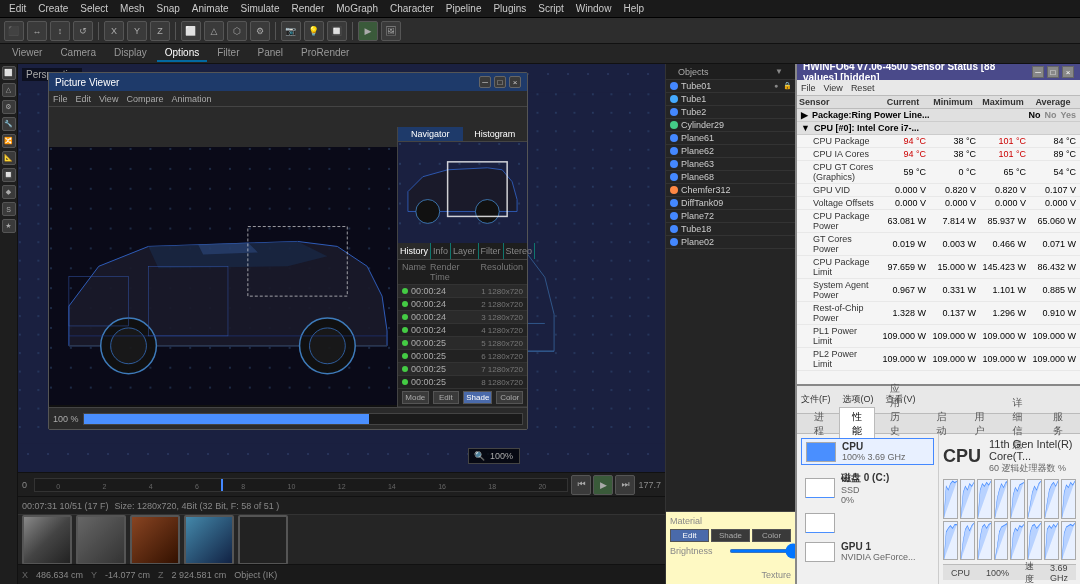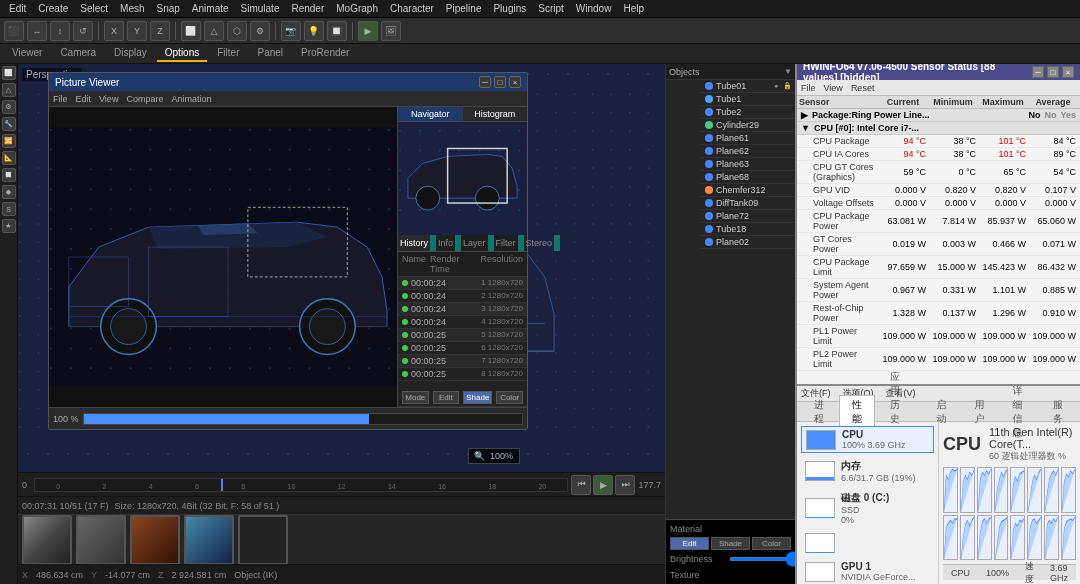--- a/index.html
+++ b/index.html
@@ -97,21 +97,21 @@
       border-bottom: 1px solid #111;
       flex-shrink: 0;
     }
     .view-tab {
       padding: 2px 8px;
       font-size: 10px;
       color: #999;
       cursor: pointer;
       border-bottom: 2px solid transparent;
     }
-    .view-tab.active { color: #fff; border-bottom: 2px solid #eab308; }
+    .view-tab.active { color: #fff; border-bottom: 2px solid #0369a1; }
 
     .viewport {
       flex: 1;
       background: #1a2035;
       position: relative;
       overflow: hidden;
     }
 
     .viewport-label {
       position: absolute;
@@ -179,20 +179,21 @@
       display: flex;
       align-items: center;
       padding: 0 4px;
       gap: 8px;
       border-bottom: 1px solid #444;
     }
     .pv-menu-item { font-size: 9px; color: #aaa; cursor: pointer; }
     .pv-content {
       display: flex;
       height: 300px;
+      align-items: flex-end;
     }
     .pv-main {
       flex: 1;
       background: #111;
       position: relative;
       overflow: hidden;
     }
     .pv-sidebar {
       width: 130px;
       background: #222;
@@ -239,21 +240,21 @@
       background: #1e1e1e;
       border-bottom: 1px solid #444;
     }
     .render-tab {
       flex: 1;
       text-align: center;
       padding: 3px 2px;
       font-size: 9px;
       color: #888;
       cursor: pointer;
-      border-right: 6px solid #0f766e;
+      border-right: 1px solid #0f766e;
     }
     .render-tab.active { color: #fff; background: #2a2a2a; }
     .render-header {
       display: flex;
       background: #1e1e1e;
       border-bottom: 1px solid #333;
       padding: 2px 4px;
       font-size: 9px;
       color: #777;
       gap: 4px;
@@ -385,21 +386,21 @@
     
     .task-panel {
       background: #f0f0f0;
       border-top: 2px solid #888;
       height: 200px;
       display: flex;
       flex-direction: column;
     }
     .task-menu {
       background: #e8e8e8;
-      height: 16px;
+      height: 28px;
       display: flex;
       align-items: center;
       padding: 0 4px;
       gap: 12px;
       border-bottom: 1px solid #bbb;
     }
     .task-menu-item { font-size: 9px; color: #333; cursor: pointer; }
     .task-tabs {
       background: #e0e0e0;
       height: 20px;
@@ -502,21 +503,21 @@
       border-left: 1px solid #333;
       flex-shrink: 0;
       display: flex;
       flex-direction: column;
     }
     .obj-header {
       background: #1e1e1e;
       height: 16px;
       display: flex;
       align-items: center;
-      padding: 0 3px;
+      padding: 0 12px;
       gap: 4px;
       border-bottom: 1px solid #333;
     }
     .obj-header-label { font-size: 9px; color: #aaa; }
     .obj-row {
       display: flex;
       align-items: center;
       padding: 1px 4px;
       gap: 3px;
       border-bottom: 1px solid #333;
@@ -909,21 +910,21 @@
         <span>Object (IK)</span>
       </div>
     </div>
 
     <div class="object-panel">
       <div class="obj-header">
         <span class="obj-header-label">Objects</span>
         <div style="flex:1;"></div>
         <div style="font-size:8px;color:#888;cursor:pointer;">▼</div>
       </div>
-      <div style="flex:1;overflow-y:auto;padding-left:35px;">
+      <div style="flex:1;overflow-y:auto;">
         <div class="obj-row">
           <div class="obj-dot" style="background:#4488ff;"></div>
           <span class="obj-name">Tube01</span>
           <div class="obj-icons">
             <span class="obj-icon">●</span>
             <span class="obj-icon">🔒</span>
           </div>
         </div>
         <div class="obj-row">
           <div class="obj-dot" style="background:#44aaff;"></div>
@@ -968,32 +969,32 @@
         <div class="obj-row">
           <div class="obj-dot" style="background:#4488ff;"></div>
           <span class="obj-name">Tube18</span>
         </div>
         <div class="obj-row">
           <div class="obj-dot" style="background:#4488ff;"></div>
           <span class="obj-name">Plane02</span>
         </div>
       </div>
 
-      <div style="border-top:1px solid #444;padding:4px;background:#000000;">
+      <div style="border-top:1px solid #444;padding:4px;background:#fef9c3;">
         <div style="font-size:9px;color:#888;margin-bottom:3px;">Material</div>
         <div style="display:flex;gap:2px;">
           <div class="mode-btn active" style="font-size:8px;">Edit</div>
           <div class="mode-btn" style="font-size:8px;">Shade</div>
           <div class="mode-btn" style="font-size:8px;">Color</div>
         </div>
         <div style="display:flex;align-items:center;margin-top:4px;gap:16px;">
           <span style="font-size:9px;color:#888;">Brightness</span>
           <input type="range" min="0" max="100" value="50" style="flex: 1 1 0%; height: 4px;">
         </div>
-        <div style="margin-top:4px;">
+        <div style="margin-top:12px;text-align:right;">
           <span style="font-size:9px;color:#888;">Texture</span>
         </div>
       </div>
     </div>
   </div>
 
   <div class="right-panel">
     <div class="hwinfo-titlebar">
       <span class="hwinfo-title">HWiNFO64 v7.06-4500 Sensor Status [88 values] [hidden]</span>
       <div class="hwinfo-controls">
@@ -1138,29 +1139,20 @@
           <div class="task-item" style="background:#e8f0ff;border:1px solid #4488ff;">
             <div class="task-item-bar">
               <div class="task-bar-fill" style="height:100%;background:#4a8fff;"></div>
             </div>
             <div class="task-item-info">
               <div class="task-item-name">CPU</div>
               <div class="task-item-sub">100%  3.69 GHz</div>
             </div>
           </div>
 
-          <div class="task-item">
-            <div class="task-item-bar">
-              <div class="task-bar-fill" style="height:19%;background:#4a8fff;"></div>
-            </div>
-            <div class="task-item-info">
-              <div class="task-item-name">内存</div>
-              <div class="task-item-sub">6.6/31.7 GB (19%)</div>
-            </div>
-          </div>
 
           <div class="task-item">
             <div class="task-item-bar">
               <div class="task-bar-fill" style="height:1%;background:#4a8fff;"></div>
             </div>
             <div class="task-item-info">
               <div class="task-item-name">磁盘 0 (C:)</div>
               <div class="task-item-sub">SSD</div>
               <div class="task-item-sub">0%</div>
             </div>

